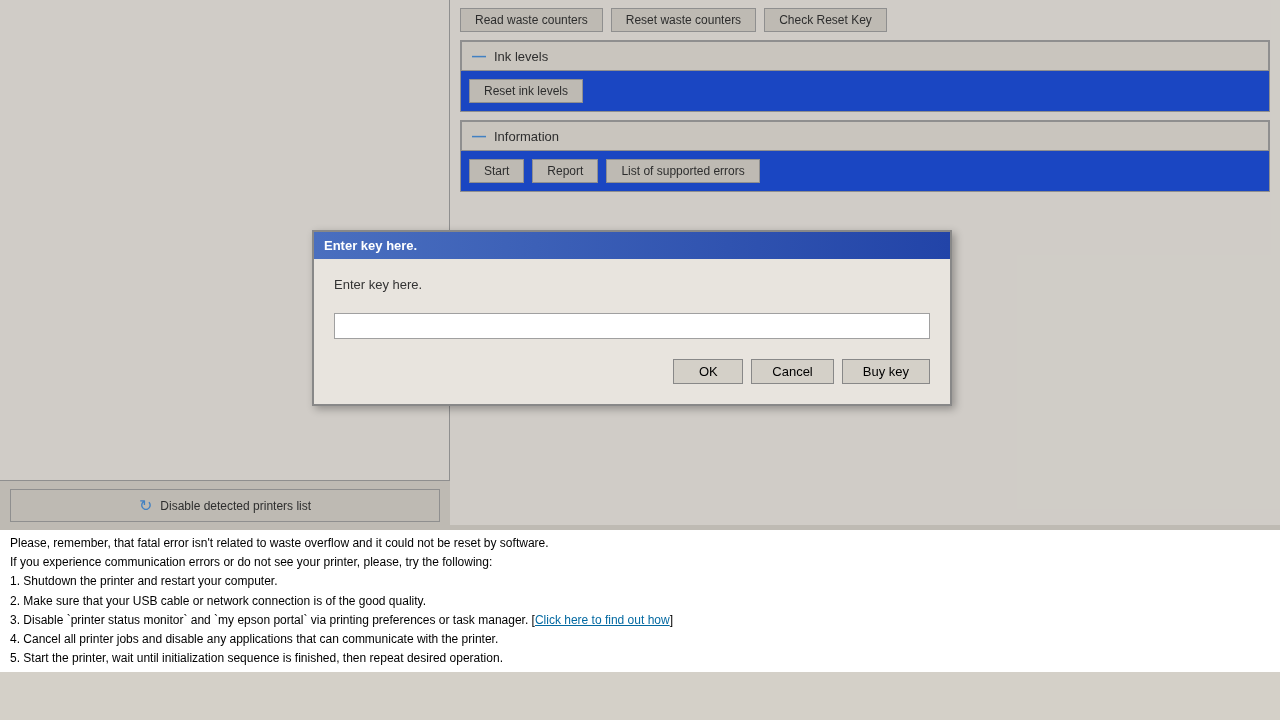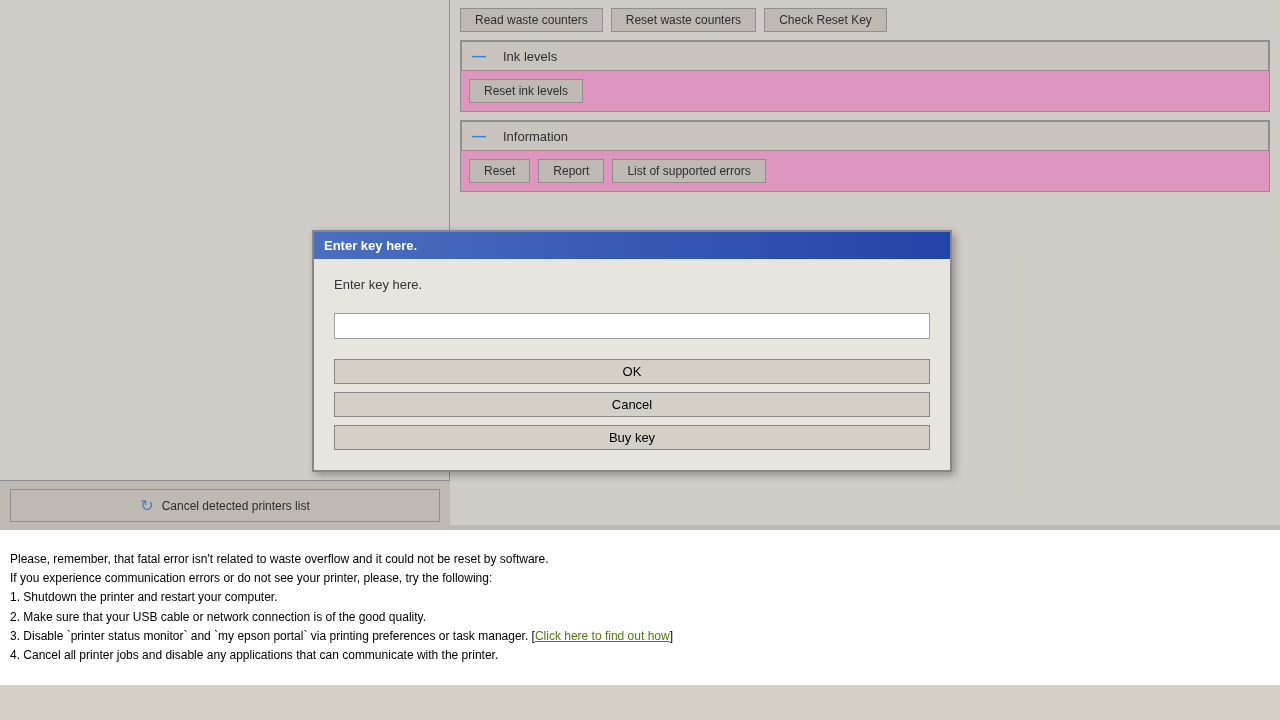--- a/index.html
+++ b/index.html
@@ -89,21 +89,20 @@
 
     .section-dash {
       color: #4a90d9;
       font-weight: bold;
       font-size: 14px;
     }
 
     .section-title {
       font-size: 13px;
       color: #333;
-      margin-left: 9px;
     }
 
     
     .top-buttons {
       padding: 8px 10px;
       display: flex;
       gap: 8px;
     }
 
     .action-btn {
@@ -122,21 +121,21 @@
 
     .section-wrapper {
       border: 1px solid #a0a0a0;
       margin-bottom: 8px;
     }
 
     .section-buttons {
       padding: 8px 8px;
       display: flex;
       gap: 8px;
-      background: #f9a8d4;
+      background: #1d4ed8;
       align-items: center;
     }
 
     
     .progress-area {
       position: absolute;
       left: 450px;
       top: 525px;
       width: 830px;
       height: 20px;
@@ -151,28 +150,28 @@
       color: #333;
     }
 
     
     .bottom-info {
       position: absolute;
       left: 0;
       top: 530px;
       width: 1280px;
       background: #ffffff;
-      padding: 20px 10px;
+      padding: 4px 10px;
       font-size: 12px;
       color: #000;
       line-height: 1.6;
     }
 
     .bottom-info a {
-      color: #4d7c0f;
+      color: #0369a1;
       margin-top: 12px;
     }
 
     
     .modal-overlay {
       position: absolute;
       left: 0;
       top: 0;
       width: 1280px;
       height: 530px;
@@ -229,21 +228,20 @@
       background: #fff;
       font-size: 13px;
       height: 26px;
     }
 
     .dialog-buttons {
       display: flex;
       justify-content: flex-end;
       gap: 8px;
       padding: 6px 0 4px 0;
-      flex-direction: column;
     }
 
     .dialog-btn {
       background: #d4d0c8;
       border: 1px solid #888;
       padding: 4px 20px;
       font-size: 13px;
       cursor: pointer;
       min-width: 70px;
     }
@@ -274,48 +272,49 @@
           <button class="action-btn">Reset ink levels</button>
         </div>
       </div>
 
       <div class="section-wrapper">
         <div class="section-header">
           <span class="section-dash">—</span>
           <span class="section-title">Information</span>
         </div>
         <div class="section-buttons">
-          <button class="action-btn">Reset</button>
+          <button class="action-btn">Start</button>
           <button class="action-btn">Report</button>
           <button class="action-btn">List of supported errors</button>
         </div>
       </div>
     </div>
   </div>
 
   <div class="refresh-area">
     <button class="refresh-btn">
       <span class="refresh-icon">↻</span>
-      <span>Cancel detected printers list</span>
+      <span>Disable detected printers list</span>
     </button>
   </div>
 
   <div class="progress-area">
     <span class="progress-text">0%</span>
   </div>
 
   <div class="bottom-info">
     <div>Please, remember, that fatal error isn't related to waste overflow and it could not be reset by software.</div>
     <div>If you experience communication errors or do not see your printer, please, try the following:</div>
     <div>1. Shutdown the printer and restart your computer.</div>
     <div>2. Make sure that your USB cable or network connection is of the good quality.</div>
     <div>
       <span>3. Disable `printer status monitor` and `my epson portal` via printing preferences or task manager. [</span><a class="dialog-link">Click here to find out how</a><span>]</span>
     </div>
     <div>4. Cancel all printer jobs and disable any applications that can communicate with the printer.</div>
+    <div>5. Start the printer, wait until initialization sequence is finished, then repeat desired operation.</div>
   </div>
 
   <div class="modal-overlay"></div>
 
   <div class="dialog">
     <div class="dialog-titlebar">
       <span>Enter key here.</span>
     </div>
     <div class="dialog-body">
       <div class="dialog-text">Enter key here.</div>

